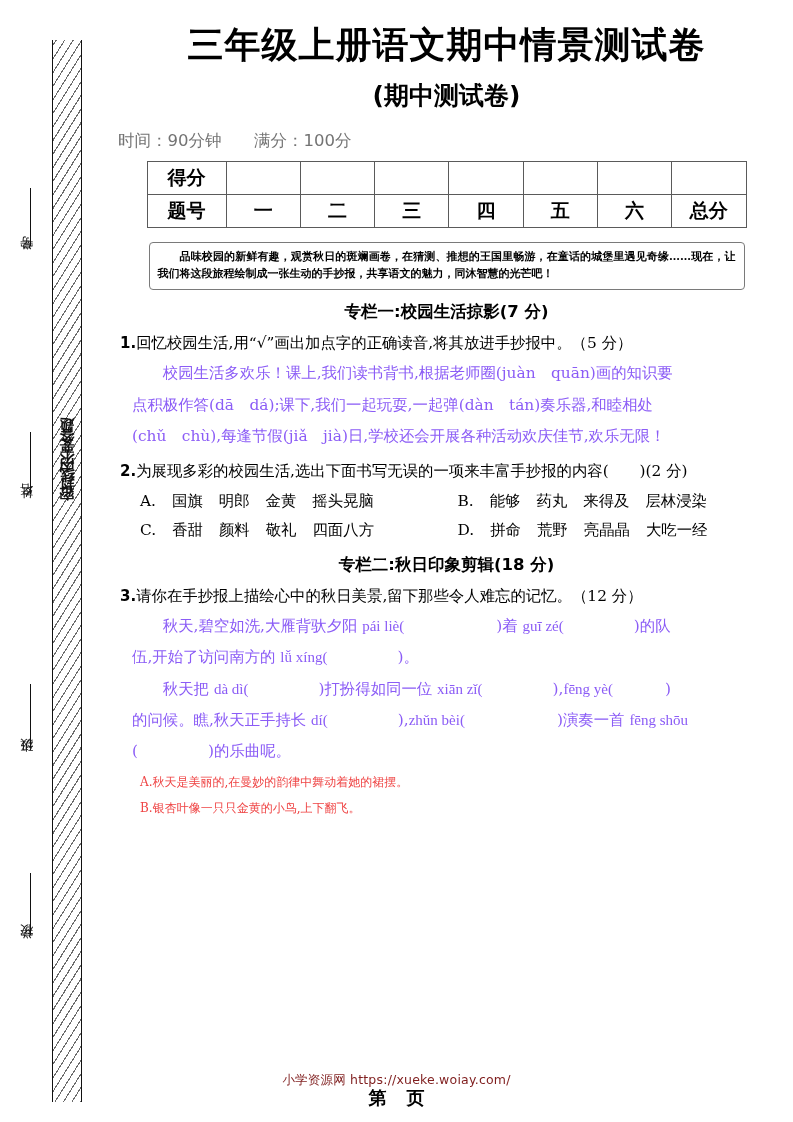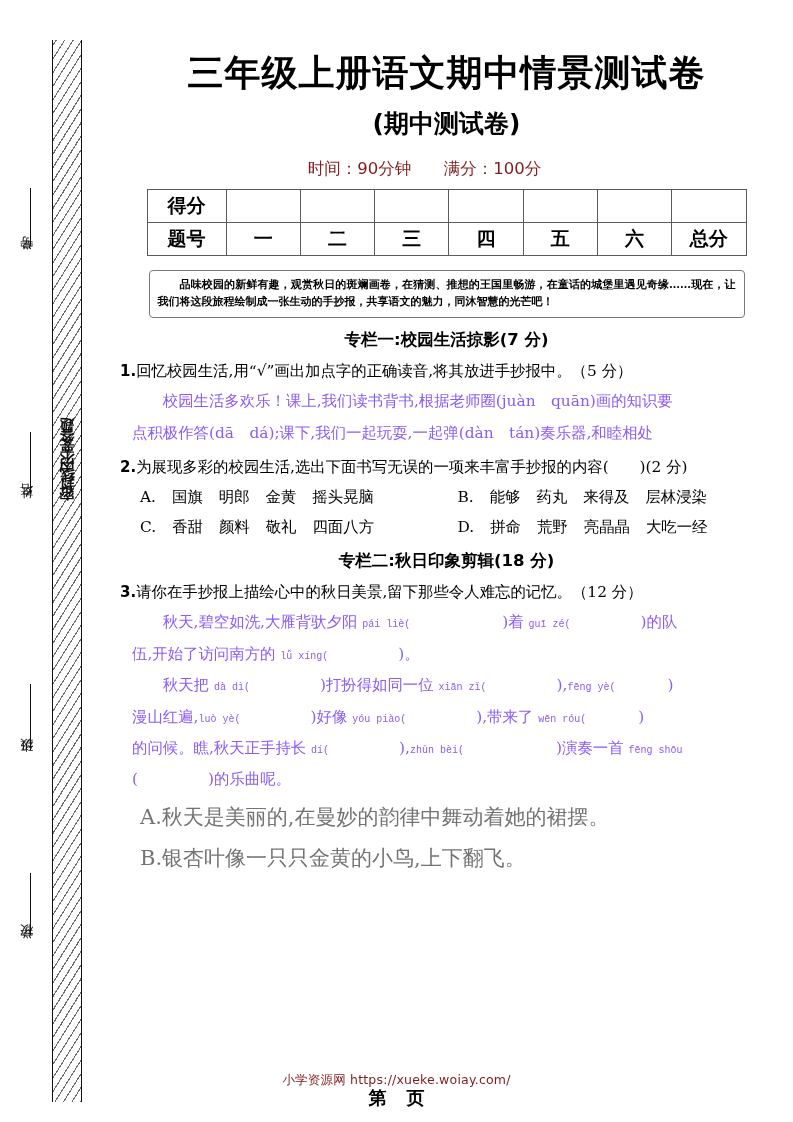--- a/index.html
+++ b/index.html
@@ -94,43 +94,43 @@
     position: absolute;
     left: 118px;
     top: 0;
     width: 675px;
     height: 1122px;
     padding: 0 18px 0 0;
     box-sizing: border-box;
   }
 
   .doc-title {
-    margin: 52px 0 0 0;
+    margin: 24px 0 0 0;
     text-align: center;
     font-family: "DejaVu Sans", "Liberation Sans", sans-serif;
     font-size: 36px;
     font-weight: 700;
     letter-spacing: 1px;
     line-height: 1.15;
     color: #000;
   }
   .doc-subtitle {
     margin: 14px 0 0 0;
     text-align: center;
     font-family: "DejaVu Sans", "Liberation Sans", sans-serif;
     font-size: 25px;
     font-weight: 700;
     color: #000;
   }
   .exam-meta {
     margin: 18px 44px 0 0;
-    text-align: center;
+    text-align: left;
     font-family: "DejaVu Sans", "Liberation Sans", sans-serif;
     font-size: 16.5px;
-    color: #7f1d1d;
+    color: #737373;
   }
   .exam-meta .gap { display: inline-block; width: 22px; }
 
   
   table.score-table {
     margin: 9px auto 0 auto;
     border-collapse: collapse;
     width: 600px;
     table-layout: fixed;
   }
@@ -188,42 +188,42 @@
   .passage {
     margin: 4px 0 0 14px;
     font-family: "DejaVu Serif", "Liberation Serif", serif;
     font-size: 15.4px;
     line-height: 1.78;
     color: #8b5cf6;
     text-align: justify;
     text-indent: 2em;
   }
   .passage.noindent { text-indent: 0; }
-  .py { font-family: Liberation Mono, monospace; font-size: 10px; }
+  .py { font-family: Liberation Serif, serif; font-size: 15px; }
   .blank-sm { display: inline-block; width: 52px; }
   .blank-md { display: inline-block; width: 70px; }
   .blank-lg { display: inline-block; width: 92px; }
 
   .opt-row {
     margin: 5px 0 0 22px;
     font-family: "DejaVu Serif", "Liberation Serif", serif;
     font-size: 15.4px;
     line-height: 1.6;
     color: #000;
     display: flex;
   }
   .opt-row .opt { width: 50%; }
   .opt-row .opt .w { display: inline-block; margin-right: 16px; }
 
   .opt-line {
     margin: 7px 0 0 22px;
     font-family: "DejaVu Serif", "Liberation Serif", serif;
-    font-size: 21px;
+    font-size: 12px;
     line-height: 1.6;
-    color: #737373;
+    color: #ef4444;
   }
 
   
   .watermark {
     position: absolute;
     left: 0; right: 0;
     top: 1072px;
     text-align: center;
     font-family: "DejaVu Sans", "Liberation Sans", sans-serif;
     font-size: 12.5px;
@@ -305,20 +305,21 @@
 
   <div class="intro-box">品味校园的新鲜有趣，观赏秋日的斑斓画卷，在猜测、推想的王国里畅游，在童话的城堡里遇见奇缘……现在，让我们将这段旅程绘制成一张生动的手抄报，共享语文的魅力，同沐智慧的光芒吧！</div>
 
   <div class="section-head">专栏一:校园生活掠影(7 分)</div>
 
   <div class="q">
     <span class="qnum">1.</span><span>回忆校园生活,用“√”画出加点字的正确读音,将其放进手抄报中。（5 分）</span>
   </div>
   <div class="passage">校园生活多欢乐！课上,我们读书背书,根据老师圈(juàn　quān)画的知识要</div>
   <div class="passage noindent">点积极作答(dā　dá);课下,我们一起玩耍,一起弹(dàn　tán)奏乐器,和睦相处</div>
+  <div class="passage noindent">(chǔ　chù),每逢节假(jiǎ　jià)日,学校还会开展各种活动欢庆佳节,欢乐无限！</div>
 
   <div class="q">
     <span class="qnum">2.</span><span>为展现多彩的校园生活,选出下面书写无误的一项来丰富手抄报的内容(　　)(2 分)</span>
   </div>
   <div class="opt-row">
     <div class="opt">
       <span class="w">A.</span><span class="w">国旗</span><span class="w">明郎</span><span class="w">金黄</span><span class="w">摇头晃脑</span>
     </div>
     <div class="opt">
       <span class="w">B.</span><span class="w">能够</span><span class="w">药丸</span><span class="w">来得及</span><span class="w">层林浸染</span>
@@ -342,23 +343,20 @@
   <div class="passage">
     <span>秋天,碧空如洗,大雁背驮夕阳 </span><span class="py">pái liè(</span><span class="blank-lg"></span><span>)着 </span><span class="py">guī zé(</span><span class="blank-md"></span><span>)的队</span>
   </div>
   <div class="passage noindent">
     <span>伍,开始了访问南方的 </span><span class="py">lǚ xíng(</span><span class="blank-md"></span><span>)。</span>
   </div>
   <div class="passage">
     <span>秋天把 </span><span class="py">dà dì(</span><span class="blank-md"></span><span>)打扮得如同一位 </span><span class="py">xiān zǐ(</span><span class="blank-md"></span><span>),</span><span class="py">fēng yè(</span><span class="blank-sm"></span>)
   </div>
   <div class="passage noindent">
-    <span>漫山红遍,</span><span class="py">luò yè(</span><span class="blank-md"></span><span>)好像 </span><span class="py">yóu piào(</span><span class="blank-md"></span><span>),带来了 </span><span class="py">wēn róu(</span><span class="blank-sm"></span>)
-  </div>
-  <div class="passage noindent">
     <span>的问候。瞧,秋天正手持长 </span><span class="py">dí(</span><span class="blank-md"></span><span>),</span><span class="py">zhǔn bèi(</span><span class="blank-lg"></span><span>)演奏一首 </span><span class="py">fēng shōu</span>
   </div>
   <div class="passage noindent">
     <span>(</span><span class="blank-md"></span><span>)的乐曲呢。</span>
   </div>
 
   <div class="opt-line">
     <span>A.</span><span>秋天是美丽的,在曼妙的韵律中舞动着她的裙摆。</span>
   </div>
   <div class="opt-line">

